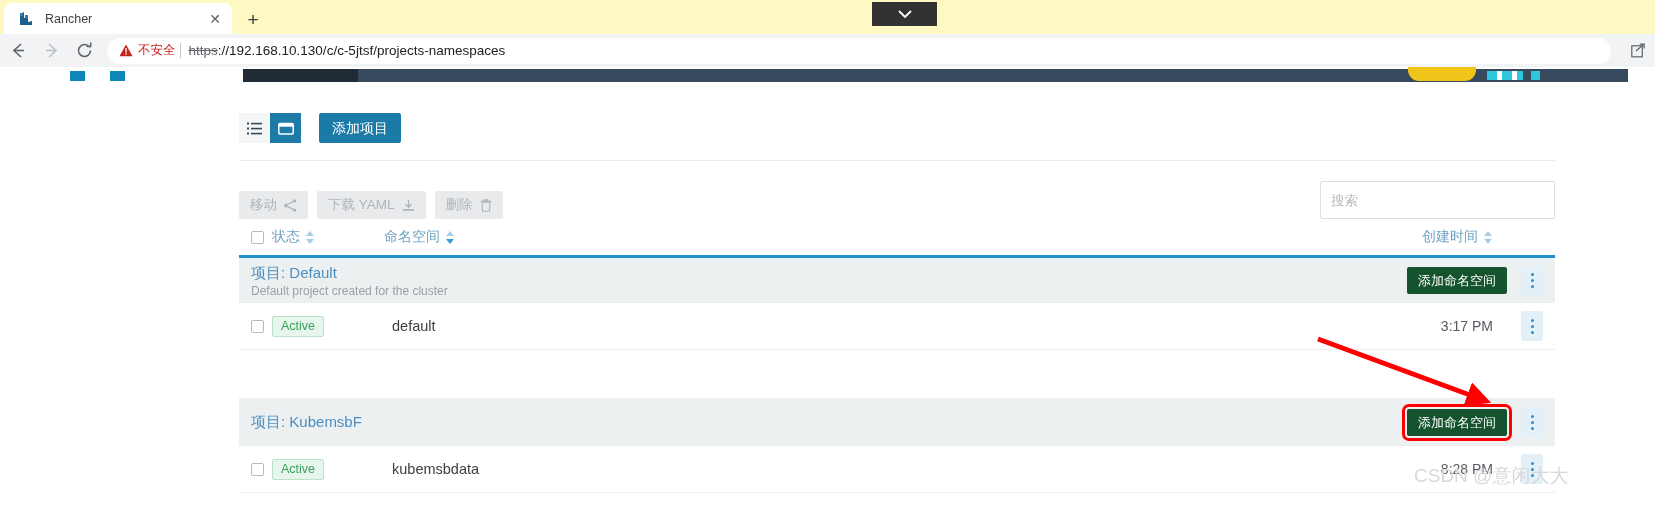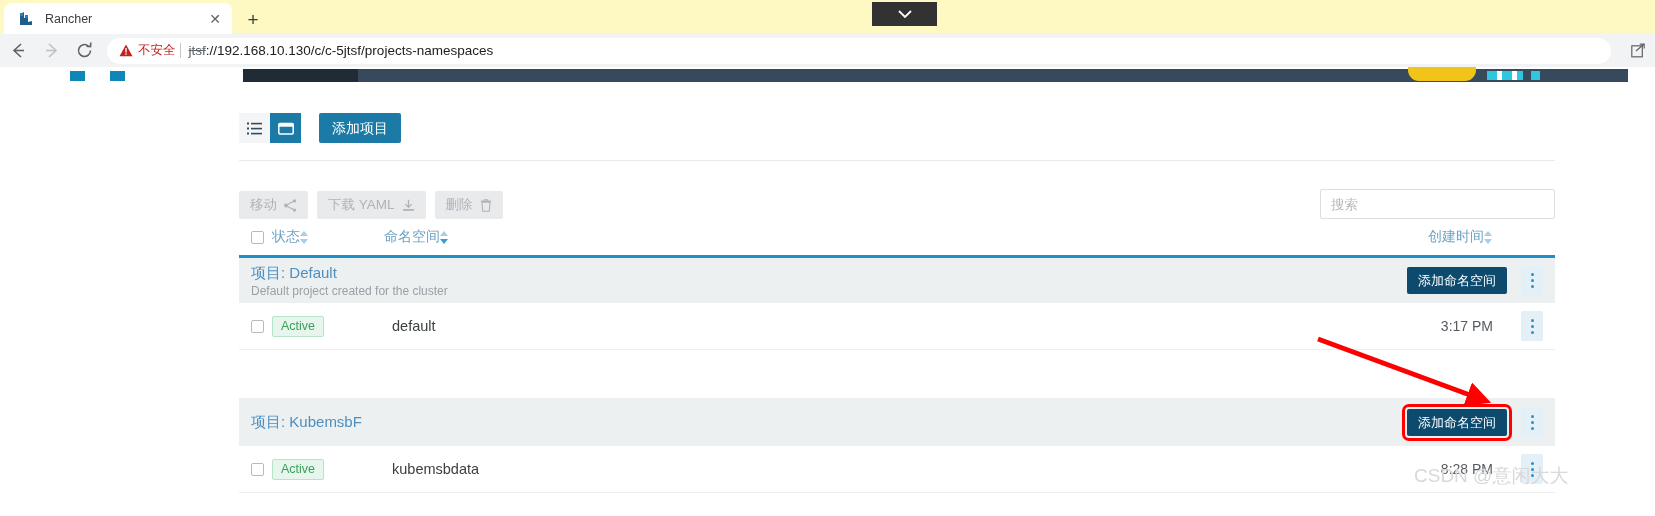--- a/index.html
+++ b/index.html
@@ -216,40 +216,40 @@
     font-size: 13.5px;
     padding: 0 11px;
     margin-right: 9px;
     display: flex; align-items: center; gap: 7px;
     font-family: "Liberation Sans", sans-serif;
     white-space: nowrap;
   }
   .tool-btn svg { display:block; }
   .spacer { flex: 1; }
   .search-box {
-    width: 235px; height: 30px;
+    width: 235px; height: 38px;
     border: 1px solid #dcdee0;
     border-radius: 2px;
     background: #ffffff;
     font-size: 13.5px;
     color: #3c4043;
     padding: 0 10px;
     font-family: "Liberation Sans", sans-serif;
     outline: none;
   }
   .search-box::placeholder { color: #b4b9be; }
 
   
   .thead {
     display: flex; align-items: center;
     height: 36px;
     font-size: 14px;
     color: #6fa3c4;
   }
-  .th { display: flex; align-items: center; gap: 0; }
+  .th { display: flex; align-items: center; gap: 6px; }
   .th-check { width: 33px; padding-left: 12px; }
   .th-state { width: 112px; }
   .th-ns  { flex: 1; }
   .th-time { width: 190px; justify-content: flex-end; padding-right: 20px;}
   .th-kebab { width: 42px; }
   .sorter { display: inline-block; width: 9px; height: 13px; position: relative; }
   .sorter i {
     position: absolute; left: 0; width: 0; height: 0;
     border-left: 4.5px solid transparent; border-right: 4.5px solid transparent;
   }
@@ -278,21 +278,21 @@
   .group-title {
     font-size: 15px; color: #4c8fc0; font-weight: 400;
     line-height: 1.2;
   }
   .group-title .lbl { color: #4c8fc0; }
   .group-sub {
     font-size: 12px; color: #9aa0a6; margin-top: 2px;
   }
   .btn-sm {
     height: 27px;
-    background: #0c4a6e; color: #ffffff;
+    background: #14532d; color: #ffffff;
     border: none; border-radius: 2px;
     font-size: 13px;
     padding: 0 11px;
     font-family: "Liberation Sans", sans-serif;
     line-height: 27px;
     white-space: nowrap;
   }
   .btn-sm.highlighted {
     outline: 3px solid #ff0000;
     outline-offset: 2px;
@@ -397,21 +397,21 @@
     <div class="omnibox">
       <span class="sec-warn">
         <svg class="tri" width="14" height="13" viewBox="0 0 14 13">
           <path d="M7 0.5 L13.5 12.3 L0.5 12.3 Z" fill="#c5221f"></path>
           <rect x="6.35" y="4" width="1.3" height="4.6" fill="#ffffff"></rect>
           <rect x="6.35" y="9.4" width="1.3" height="1.4" fill="#ffffff"></rect>
         </svg>
         <span class="txt">不安全</span>
       </span>
       <span class="divider"></span>
-      <span class="url"><span class="scheme">jtsf</span><span>://192.168.10.130/c/c-5jtsf/projects-namespaces</span></span>
+      <span class="url"><span class="scheme">https</span><span>://192.168.10.130/c/c-5jtsf/projects-namespaces</span></span>
     </div>
 
     <div class="tb-right">
       <svg width="15" height="15" viewBox="0 0 15 15">
         <rect x="0.8" y="2.8" width="10.5" height="11" stroke="#5f6368" stroke-width="1.2" fill="none"></rect>
         <path d="M5 8 L12.5 1.5 M8.8 1.2 L13.2 1.2 L13.2 5.5" stroke="#5f6368" stroke-width="1.2" fill="none"></path>
       </svg>
     </div>
   </div>
 </div>

